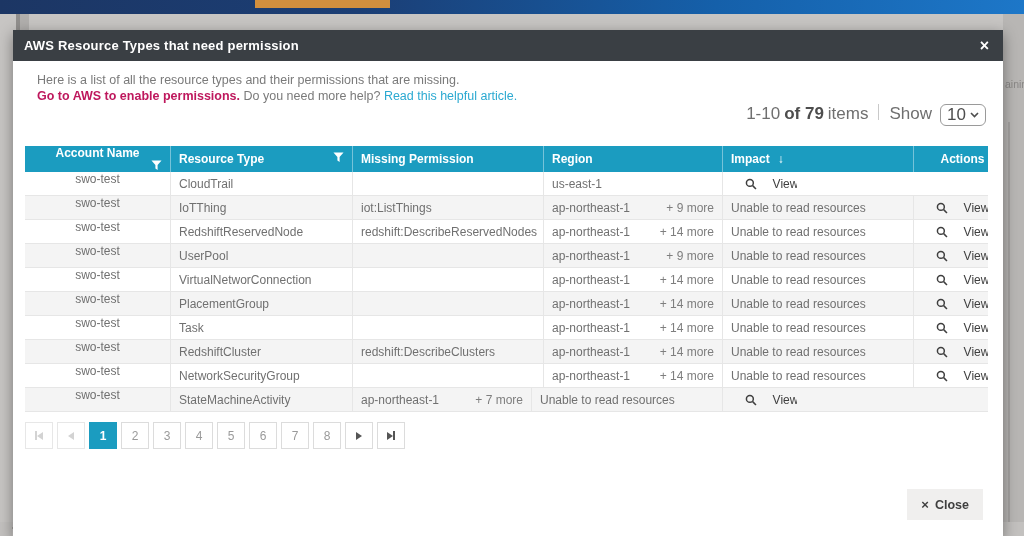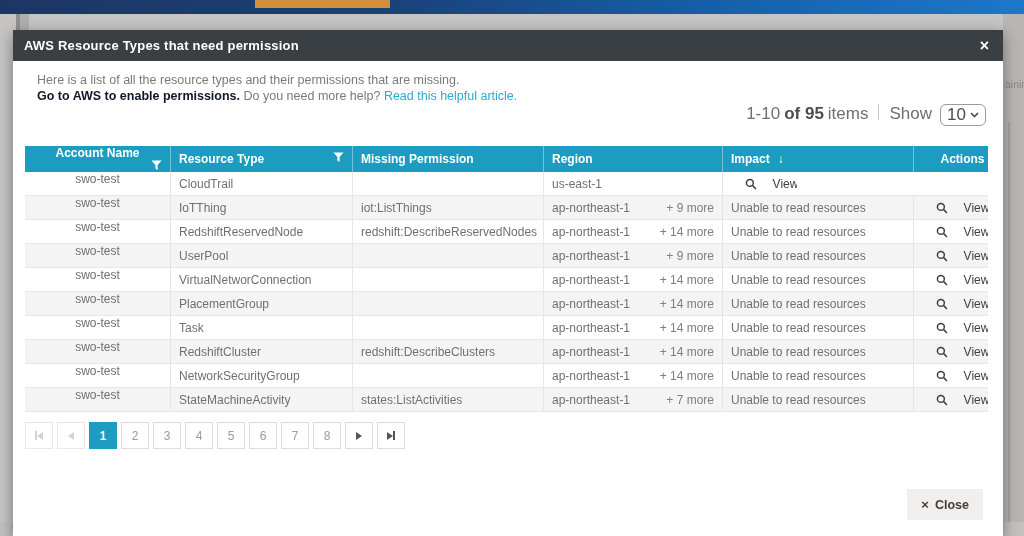--- a/index.html
+++ b/index.html
@@ -27,21 +27,21 @@
   
   .modal { position:absolute; left:13px; top:14px; width:990px; height:508px; z-index:5;
     box-shadow:0 4px 14px rgba(0,0,0,.4);margin-top:16px; }
   .modal-header { height:31px; background:#3a3f44; color:#fff; display:flex; align-items:center; }
   .modal-title { font-size:13px; font-weight:bold; padding-left:11px; letter-spacing:.2px; }
   .modal-close { margin-left:auto; margin-right:14px; font-size:16px; font-weight:bold; color:#fff;
     cursor:pointer; line-height:1; }
   .modal-body { position:relative; height:477px; background:#fff; }
 
   .intro { position:absolute; left:24px; top:11px; font-size:12.5px; color:#7a7a7a; line-height:16px; }
-  .intro .b { font-weight:bold; color:#0f172a; }
+  .intro .b { font-weight:bold; color:#be185d; }
   .intro a.link { color:#2ba9d1; text-decoration:none; cursor:pointer; }
 
   .list-controls { position:absolute; right:17px; top:43px; display:flex; align-items:flex-start;
     font-size:17px; color:#6f6f6f; }
   .list-controls .b { font-weight:bold; color:#4d4d4d; margin:0 4px; }
   .lc-divider { width:1px; height:16px; background:#c9c9c9; margin:0 10px; }
   .show-label { margin-right:8px; }
   .page-size-select { width:46px; height:22px; border:1px solid #9a9a9a; border-radius:6px; background:#fff;
     display:flex; align-items:center; justify-content:space-between; padding:0 6px; cursor:pointer;
     color:#4d4d4d; }
@@ -116,21 +116,21 @@
   </div>
   <div class="modal-body">
 
     <div class="intro">
       <div>Here is a list of all the resource types and their permissions that are missing.</div>
       <div><span class="b">Go to AWS to enable permissions.</span><span> Do you need more help? </span><a class="link">Read this helpful article.</a></div>
     </div>
 
     <div class="list-controls">
       <span>1-10</span>
-      <span class="b">of 95</span>
+      <span class="b">of 79</span>
       <span>items</span>
       <span class="lc-divider"></span>
       <span class="show-label">Show</span>
       <div class="page-size-select">
         <span>10</span>
         <svg width="9" height="6" viewBox="0 0 9 6">
             <polyline points="1,1 4.5,4.5 8,1" fill="none" stroke="#4d4d4d" stroke-width="1.6"></polyline>
           </svg>
       </div>
     </div>
@@ -343,21 +343,20 @@
                   <line x1="10.2" y1="10.2" x2="14.6" y2="14.6" stroke="#3f3f3f" stroke-width="2"></line>
                 </svg>
             <span>View</span>
           </button>
         </div>
       </div>
 
       <div class="grid-row">
         <div class="gr-cell col-account">swo-test</div>
         <div class="gr-cell col-type">StateMachineActivity</div>
-        <div class="gr-cell col-permission">states:ListActivities</div>
         <div class="gr-cell col-region">
           <span>ap-northeast-1</span>
           <span class="region-more">+ 7 more</span>
         </div>
         <div class="gr-cell col-impact">Unable to read resources</div>
         <div class="gr-cell col-actions">
           <button class="view-btn">
             <svg width="12" height="12" viewBox="0 0 16 16">
                   <circle cx="6.5" cy="6.5" r="4.6" fill="none" stroke="#3f3f3f" stroke-width="2"></circle>
                   <line x1="10.2" y1="10.2" x2="14.6" y2="14.6" stroke="#3f3f3f" stroke-width="2"></line>

